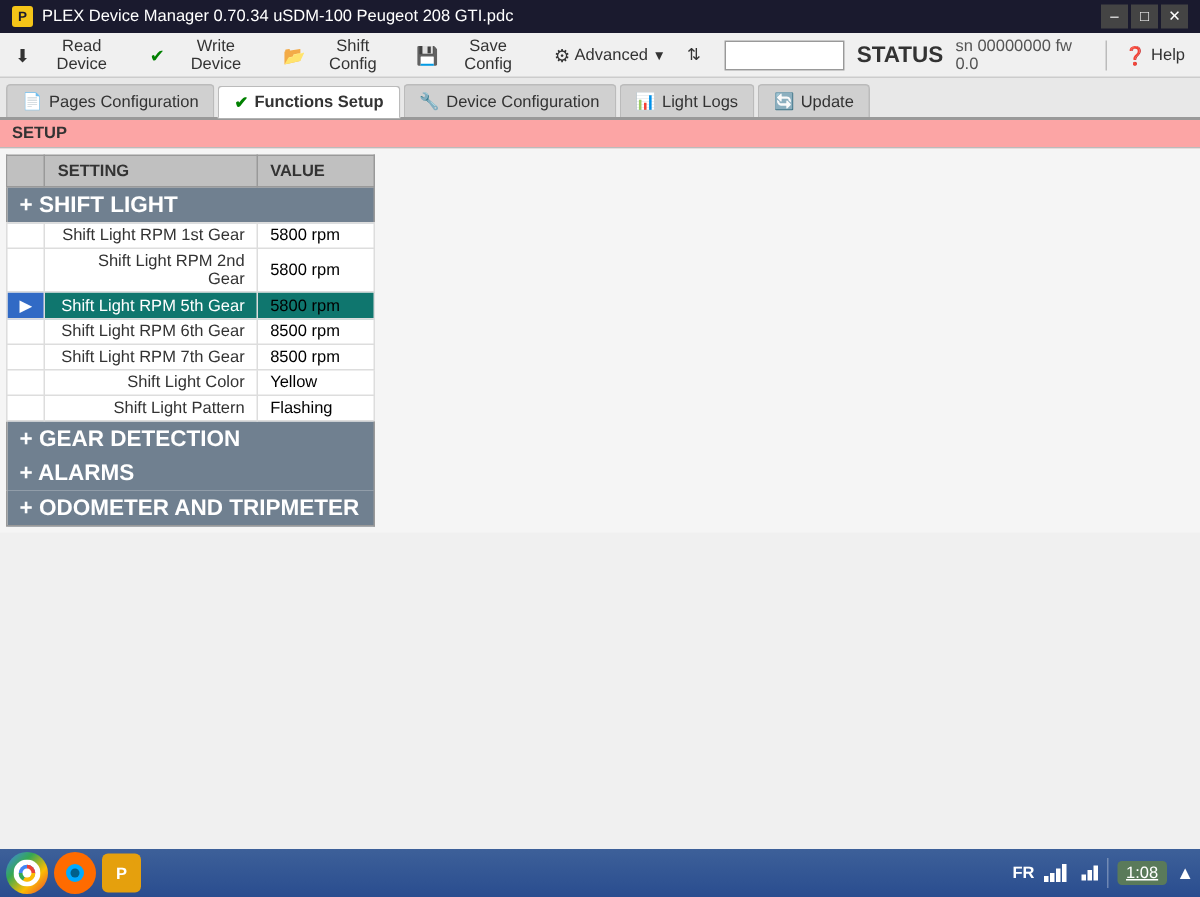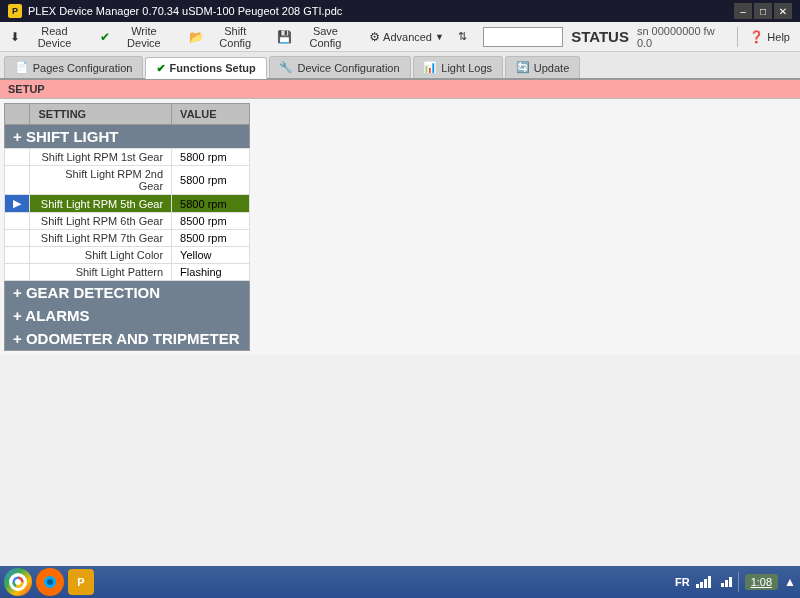--- a/index.html
+++ b/index.html
@@ -35,21 +35,21 @@
     
     #main-content { background: #f5f5f5; padding: 4px; display: flex; flex-direction: column; }
 
     
     #settings-table { width: 246px; border-collapse: collapse; border: 1px solid #999; }
     #settings-table thead tr { background: #c0c0c0; }
     #settings-table thead th { padding: 4px 8px; text-align: left; font-size: 11px; font-weight: bold; border: 1px solid #999; color: #333; }
     
     .table-row-group-header td { background: #708090; color: white; font-weight: bold; font-size: 15px; padding: 3px 8px; cursor: pointer; }
     .table-row-data td { font-size: 11px; padding: 2px 8px; border: 1px solid #ddd; color: #333; background: white; }
-    .table-row-data.selected td { background: #4d7c0f; color: white; }
+    .table-row-data.selected td { background: #0f766e; color: white; }
     .table-row-data td.value-col { color: inherit; }
     .setting-col { width: 190px; text-align: right; }
     .value-col { width: 90px; }
     .indicator-col { width: 14px; }
 
     
     #taskbar { position: fixed; bottom: 0; left: 0; width: 800px; height: 32px; background: linear-gradient(to bottom, #3d6099 0%, #2a4d8f 100%); display: flex; align-items: center; padding: 0 4px; gap: 4px; }
     .taskbar-app { width: 28px; height: 28px; border-radius: 50%; display: flex; align-items: center; justify-content: center; cursor: pointer; }
     .taskbar-app.chrome { background: linear-gradient(135deg, #4285f4, #34a853, #fbbc04, #ea4335); border-radius: 50%; }
     .taskbar-app.firefox { background: #ff6b00; border-radius: 50%; }

